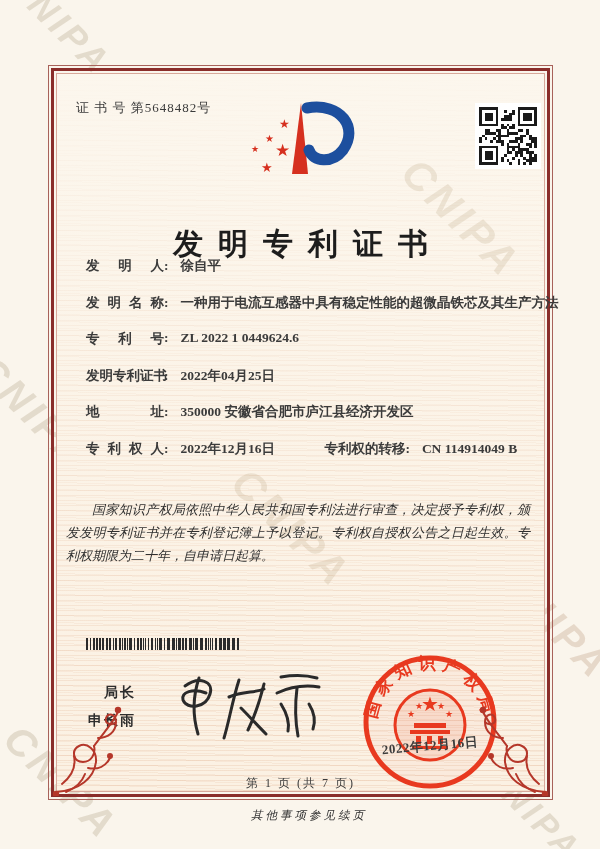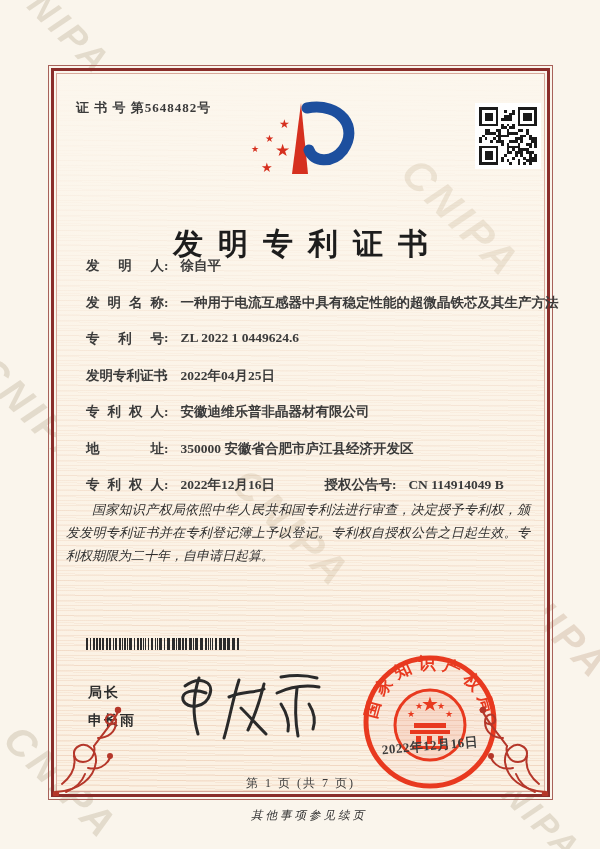--- a/index.html
+++ b/index.html
@@ -38,21 +38,21 @@
       linear-gradient(180deg, rgba(252,247,238,0.95) 0%, rgba(252,247,238,0.45) 45%, rgba(250,238,224,0.0) 100%),
       repeating-linear-gradient(0deg, rgba(217,152,112,0.20) 0px, rgba(217,152,112,0.20) 1px, transparent 1px, transparent 5px),
       repeating-linear-gradient(2deg, rgba(217,152,112,0.12) 0px, rgba(217,152,112,0.12) 1px, transparent 1px, transparent 7px);
   }
   .wm-in{position:absolute;font-family:"Liberation Sans","DejaVu Sans",sans-serif;
     font-weight:bold;font-style:italic;color:rgba(180,158,125,0.22);
     transform:rotate(45deg);letter-spacing:4px;pointer-events:none;}
   .wm-in1{top:120px;left:330px;font-size:42px;}
   .wm-in2{top:430px;left:160px;font-size:42px;}
   
-  .cert-no{position:absolute;top:25px;left:19px;font-size:13px;letter-spacing:1px;font-weight:700;}
+  .cert-no{position:absolute;top:25px;left:19px;font-size:13px;letter-spacing:1px;font-weight:400;}
   .logo{position:absolute;top:26px;left:178px;width:140px;height:82px;}
   .qr-box{position:absolute;top:29px;left:418px;width:66px;height:66px;background:#ffffff;
     display:flex;align-items:center;justify-content:center;}
   .title{position:absolute;top:106px;left:0;width:100%;text-align:center;
     font-size:30px;font-weight:bold;color:#1d1d1d;margin-top:44px;}
   .title span{letter-spacing:15px;margin-right:-15px;display:inline-block;}
   
   .fields{position:absolute;top:183px;left:29px;right:12px;font-size:13.5px;font-weight:600;}
   .field-row{height:22px;margin-bottom:14.5px;white-space:nowrap;}
   .flabel{display:inline-block;width:78px;text-align:justify;text-align-last:justify;vertical-align:top;}
@@ -61,21 +61,21 @@
   .grant-no{margin-left:46px;}
   
   .paras{position:absolute;top:424px;left:9px;right:14px;
     font-size:13px;line-height:23px;font-style:italic;color:#2f2f2f;
     text-align:justify;}
   .paras p{margin:0;text-indent:2em;}
   
   .barcode{position:absolute;top:563px;left:29px;width:156px;height:14px;}
   .signoff{position:absolute;left:31px;top:610px;font-size:14px;font-weight:bold;
     font-family:"Liberation Sans","DejaVu Sans",sans-serif;color:#2e2e2e;}
-  .signoff div{margin-bottom:10px;letter-spacing:2px;}
+  .signoff div{margin-bottom:10px;letter-spacing:2px;text-align:right;}
   .signature{position:absolute;left:112px;top:590px;width:175px;height:88px;}
   .seal{position:absolute;left:302px;top:577px;width:142px;height:142px;}
   .seal-date{position:absolute;top:86px;left:0;width:100%;text-align:center;
     font-size:13px;font-weight:bold;color:#3d3d3d;letter-spacing:0.5px;
     transform:rotate(-5deg);z-index:3;}
   .page-info{position:absolute;top:701px;left:0;width:100%;text-align:center;font-size:12px;letter-spacing:2px;}
   .corner{position:absolute;bottom:-5px;width:82px;height:92px;z-index:2;pointer-events:none;}
   .corner-l{left:-5px;}
   .corner-r{right:-5px;transform:scaleX(-1);}
   
@@ -343,28 +343,25 @@
       <div class="field-row">
         <span class="flabel">发明名称</span><span class="fcolon">:</span><span class="fvalue">一种用于电流互感器中具有稳定性能的超微晶铁芯及其生产方法</span>
       </div>
       <div class="field-row">
         <span class="flabel">专利号</span><span class="fcolon">:</span><span class="fvalue">ZL 2022 1 0449624.6</span>
       </div>
       <div class="field-row">
         <span class="flabel">发明专利证书</span><span class="fcolon">:</span><span class="fvalue">2022年04月25日</span>
       </div>
       <div class="field-row">
-        <span class="flabel">专利权人</span><span class="fcolon">:</span><span class="fvalue">安徽迪维乐普非晶器材有限公司</span>
-      </div>
-      <div class="field-row">
         <span class="flabel">地址</span><span class="fcolon">:</span><span class="fvalue">350000 安徽省合肥市庐江县经济开发区</span>
       </div>
       <div class="grant-row">
         <span class="flabel">专利权人</span><span class="fcolon">:</span><span>2022年12月16日</span>
-        <span class="grant-no"><span>授权公告号</span><span class="fcolon">:</span><span>CN 114914049 B</span></span>
+        <span class="grant-no"><span>专利权的转移</span><span class="fcolon">:</span><span>CN 114914049 B</span></span>
       </div>
     </div>
 
     <div class="paras">
       <p>国家知识产权局依照中华人民共和国专利法进行审查，决定授予专利权，颁发发明专利证书并在专利登记簿上予以登记。专利权自授权公告之日起生效。专利权期限为二十年，自申请日起算。</p>
     </div>
 
     <svg class="barcode" viewBox="0 0 156 14" preserveAspectRatio="none">
       <g fill="#2b2b2b">
           <rect x="0" y="1" width="2" height="12"></rect>

